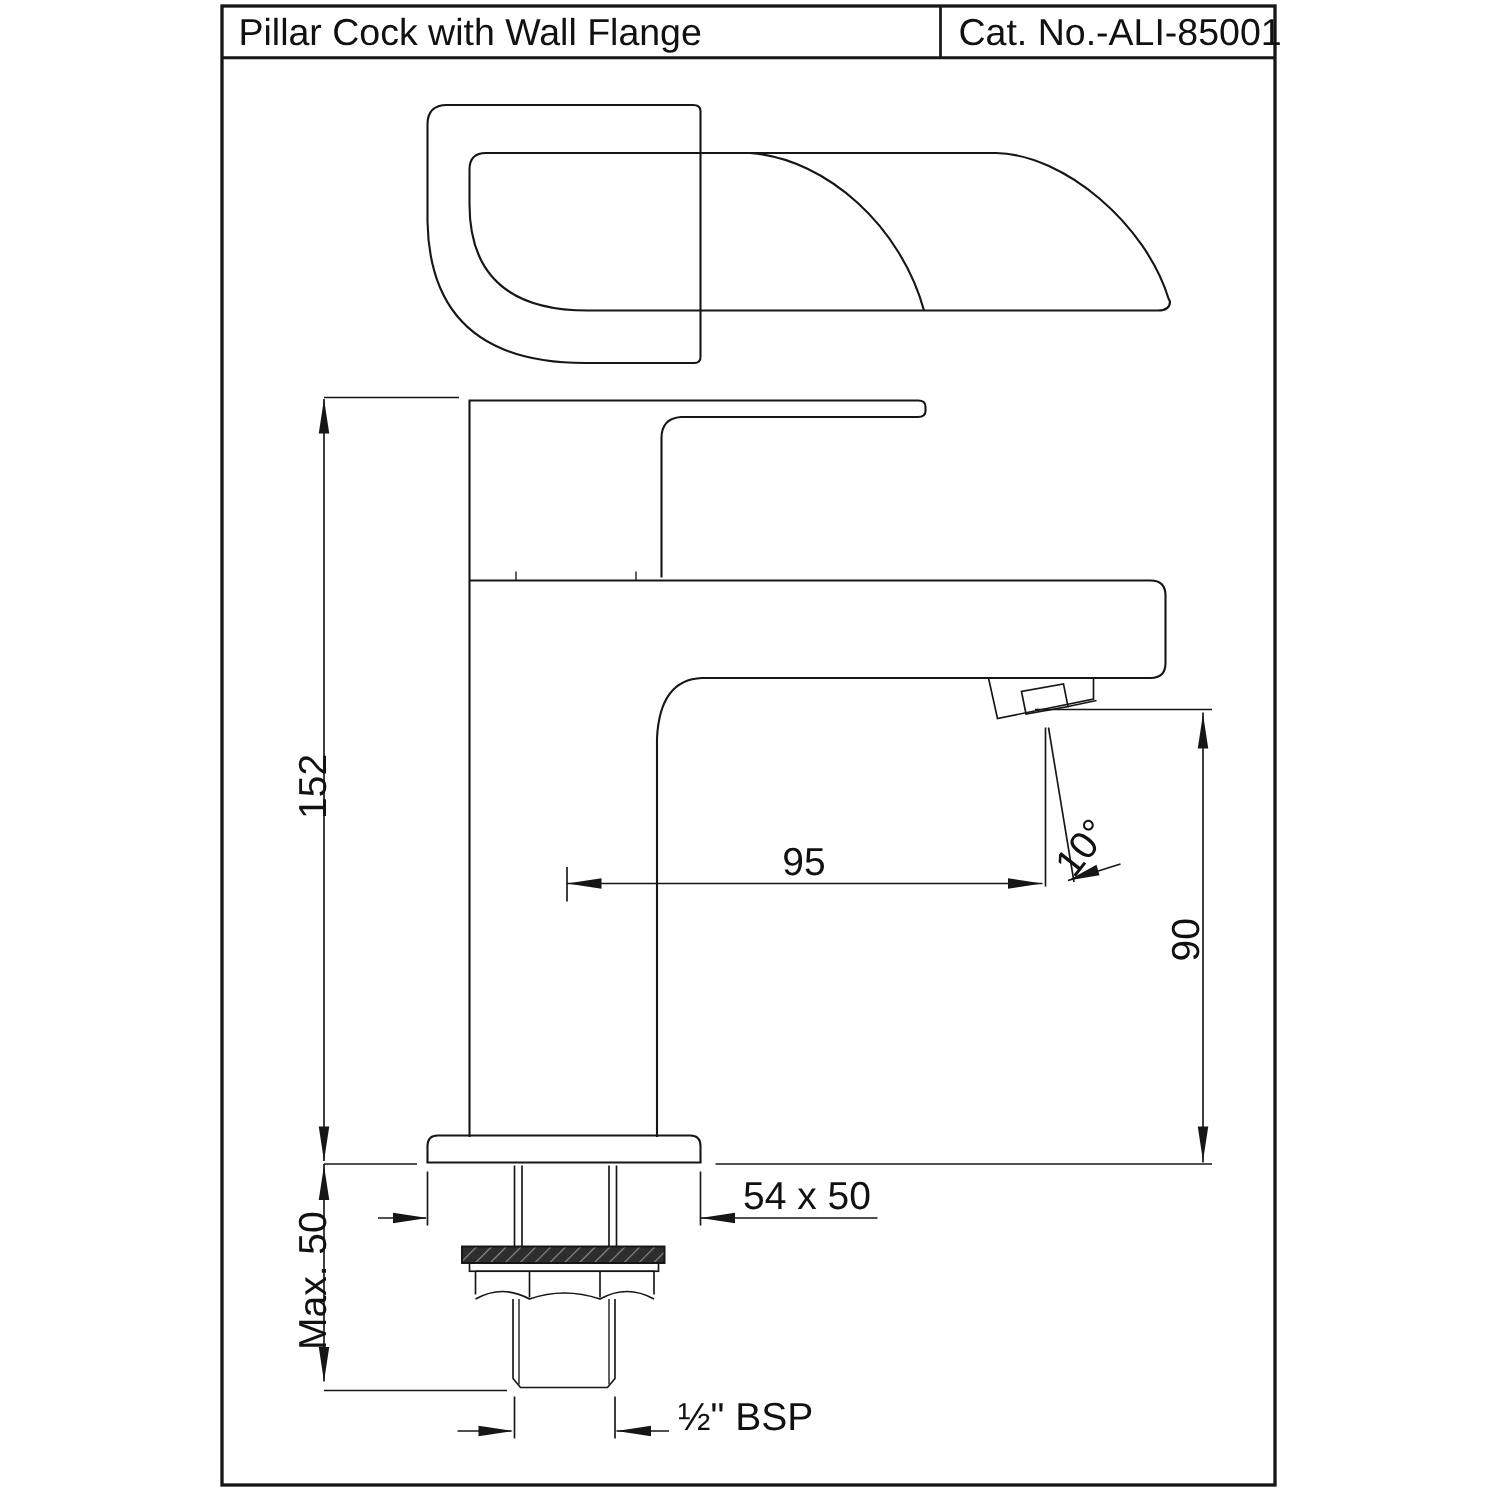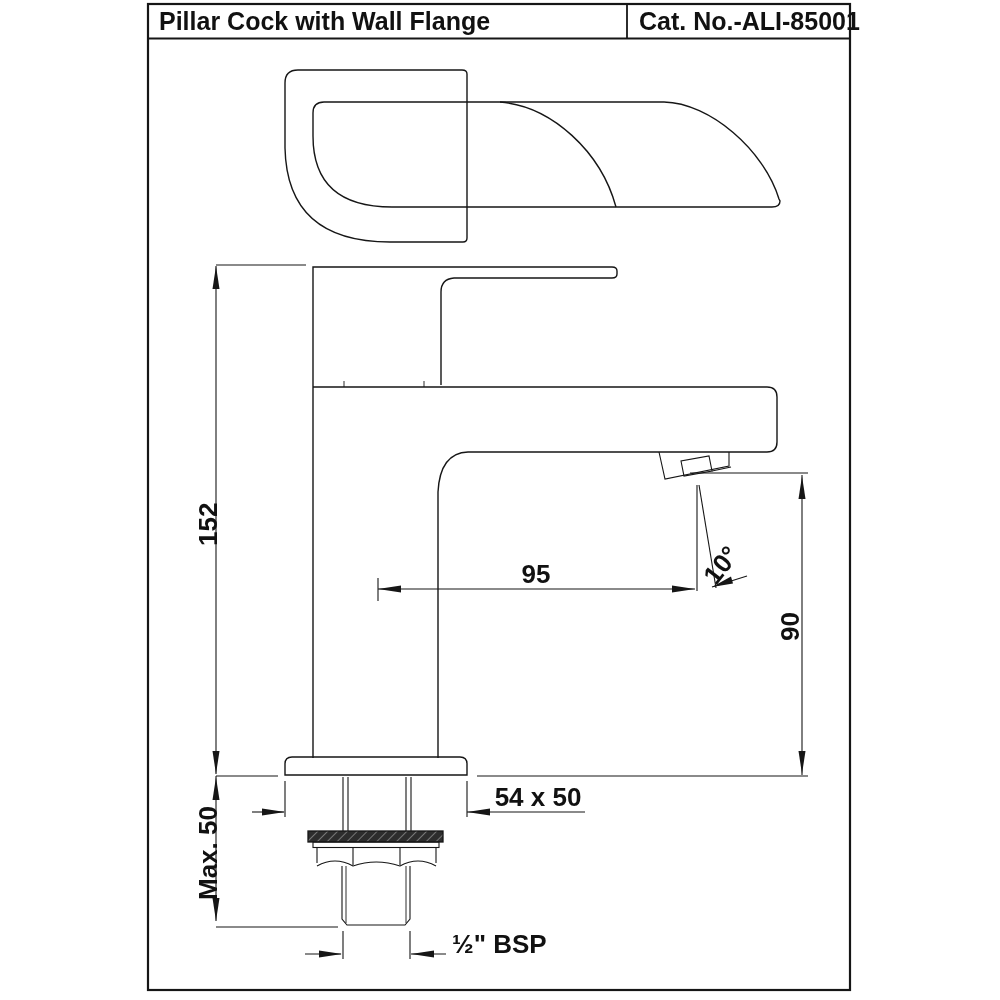--- a/index.html
+++ b/index.html
@@ -9,21 +9,20 @@
     width: 1000px;
     height: 1000px;
     font-family: "Liberation Sans", "DejaVu Sans", sans-serif;
   }
   .sheet {
     position: relative;
     width: 1000px;
     height: 1000px;
     background: #ffffff;
     overflow: hidden;
-    font-weight: bold;
   }
   .sheet svg {
     position: absolute;
     left: 0;
     top: 0;
     width: 1000px;
     height: 1000px;
   }
   text {
     fill: #111111;

